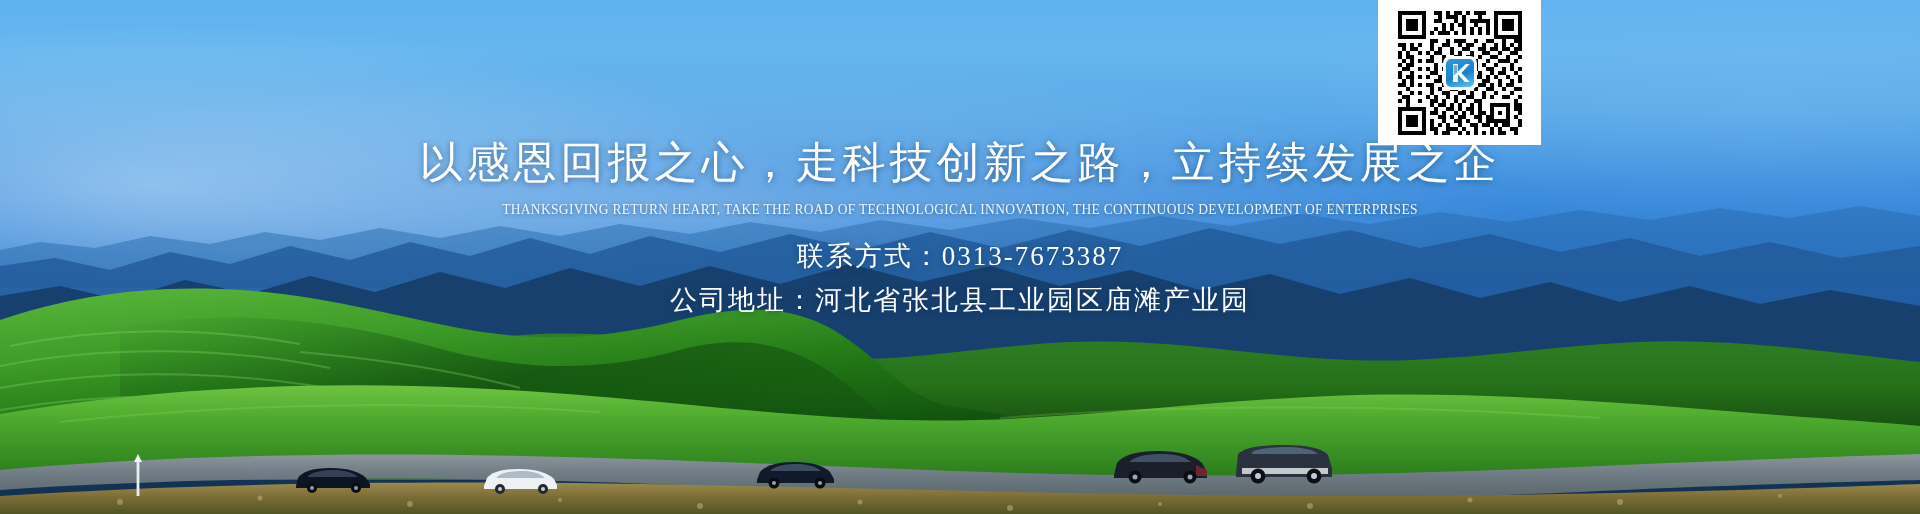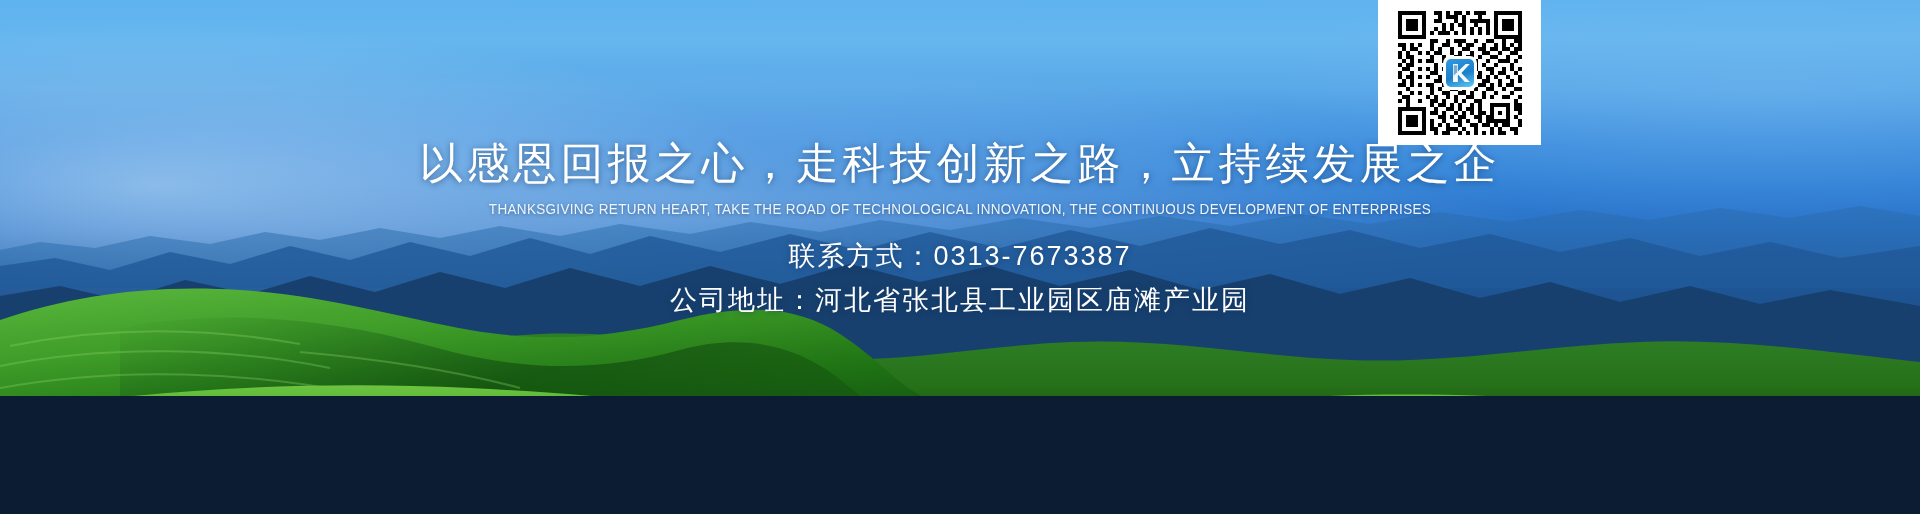--- a/index.html
+++ b/index.html
@@ -1,22 +1,22 @@
 <!DOCTYPE html>
 <html><head>
 <meta charset="utf-8">
 <style>
   html,body{margin:0;padding:0;background:#0b1c33;}
   *{box-sizing:border-box;}
 
   .banner{
     position:relative;
-    width:1920px;height:396px;
+    width:1920px;height:514px;
     overflow:hidden;
-    font-family:Liberation Sans, sans-serif;
+    font-family:Liberation Serif, serif;
     
     background:linear-gradient(180deg,
        #5fb3ef 0%,
        #66b6ef 10%,
        #5aa9e8 22%,
        #3e8ede 36%,
        #2f7ed4 48%,
        #2a72c8 58%,
        #2463ae 66%,
        #1c4f8c 73%,

